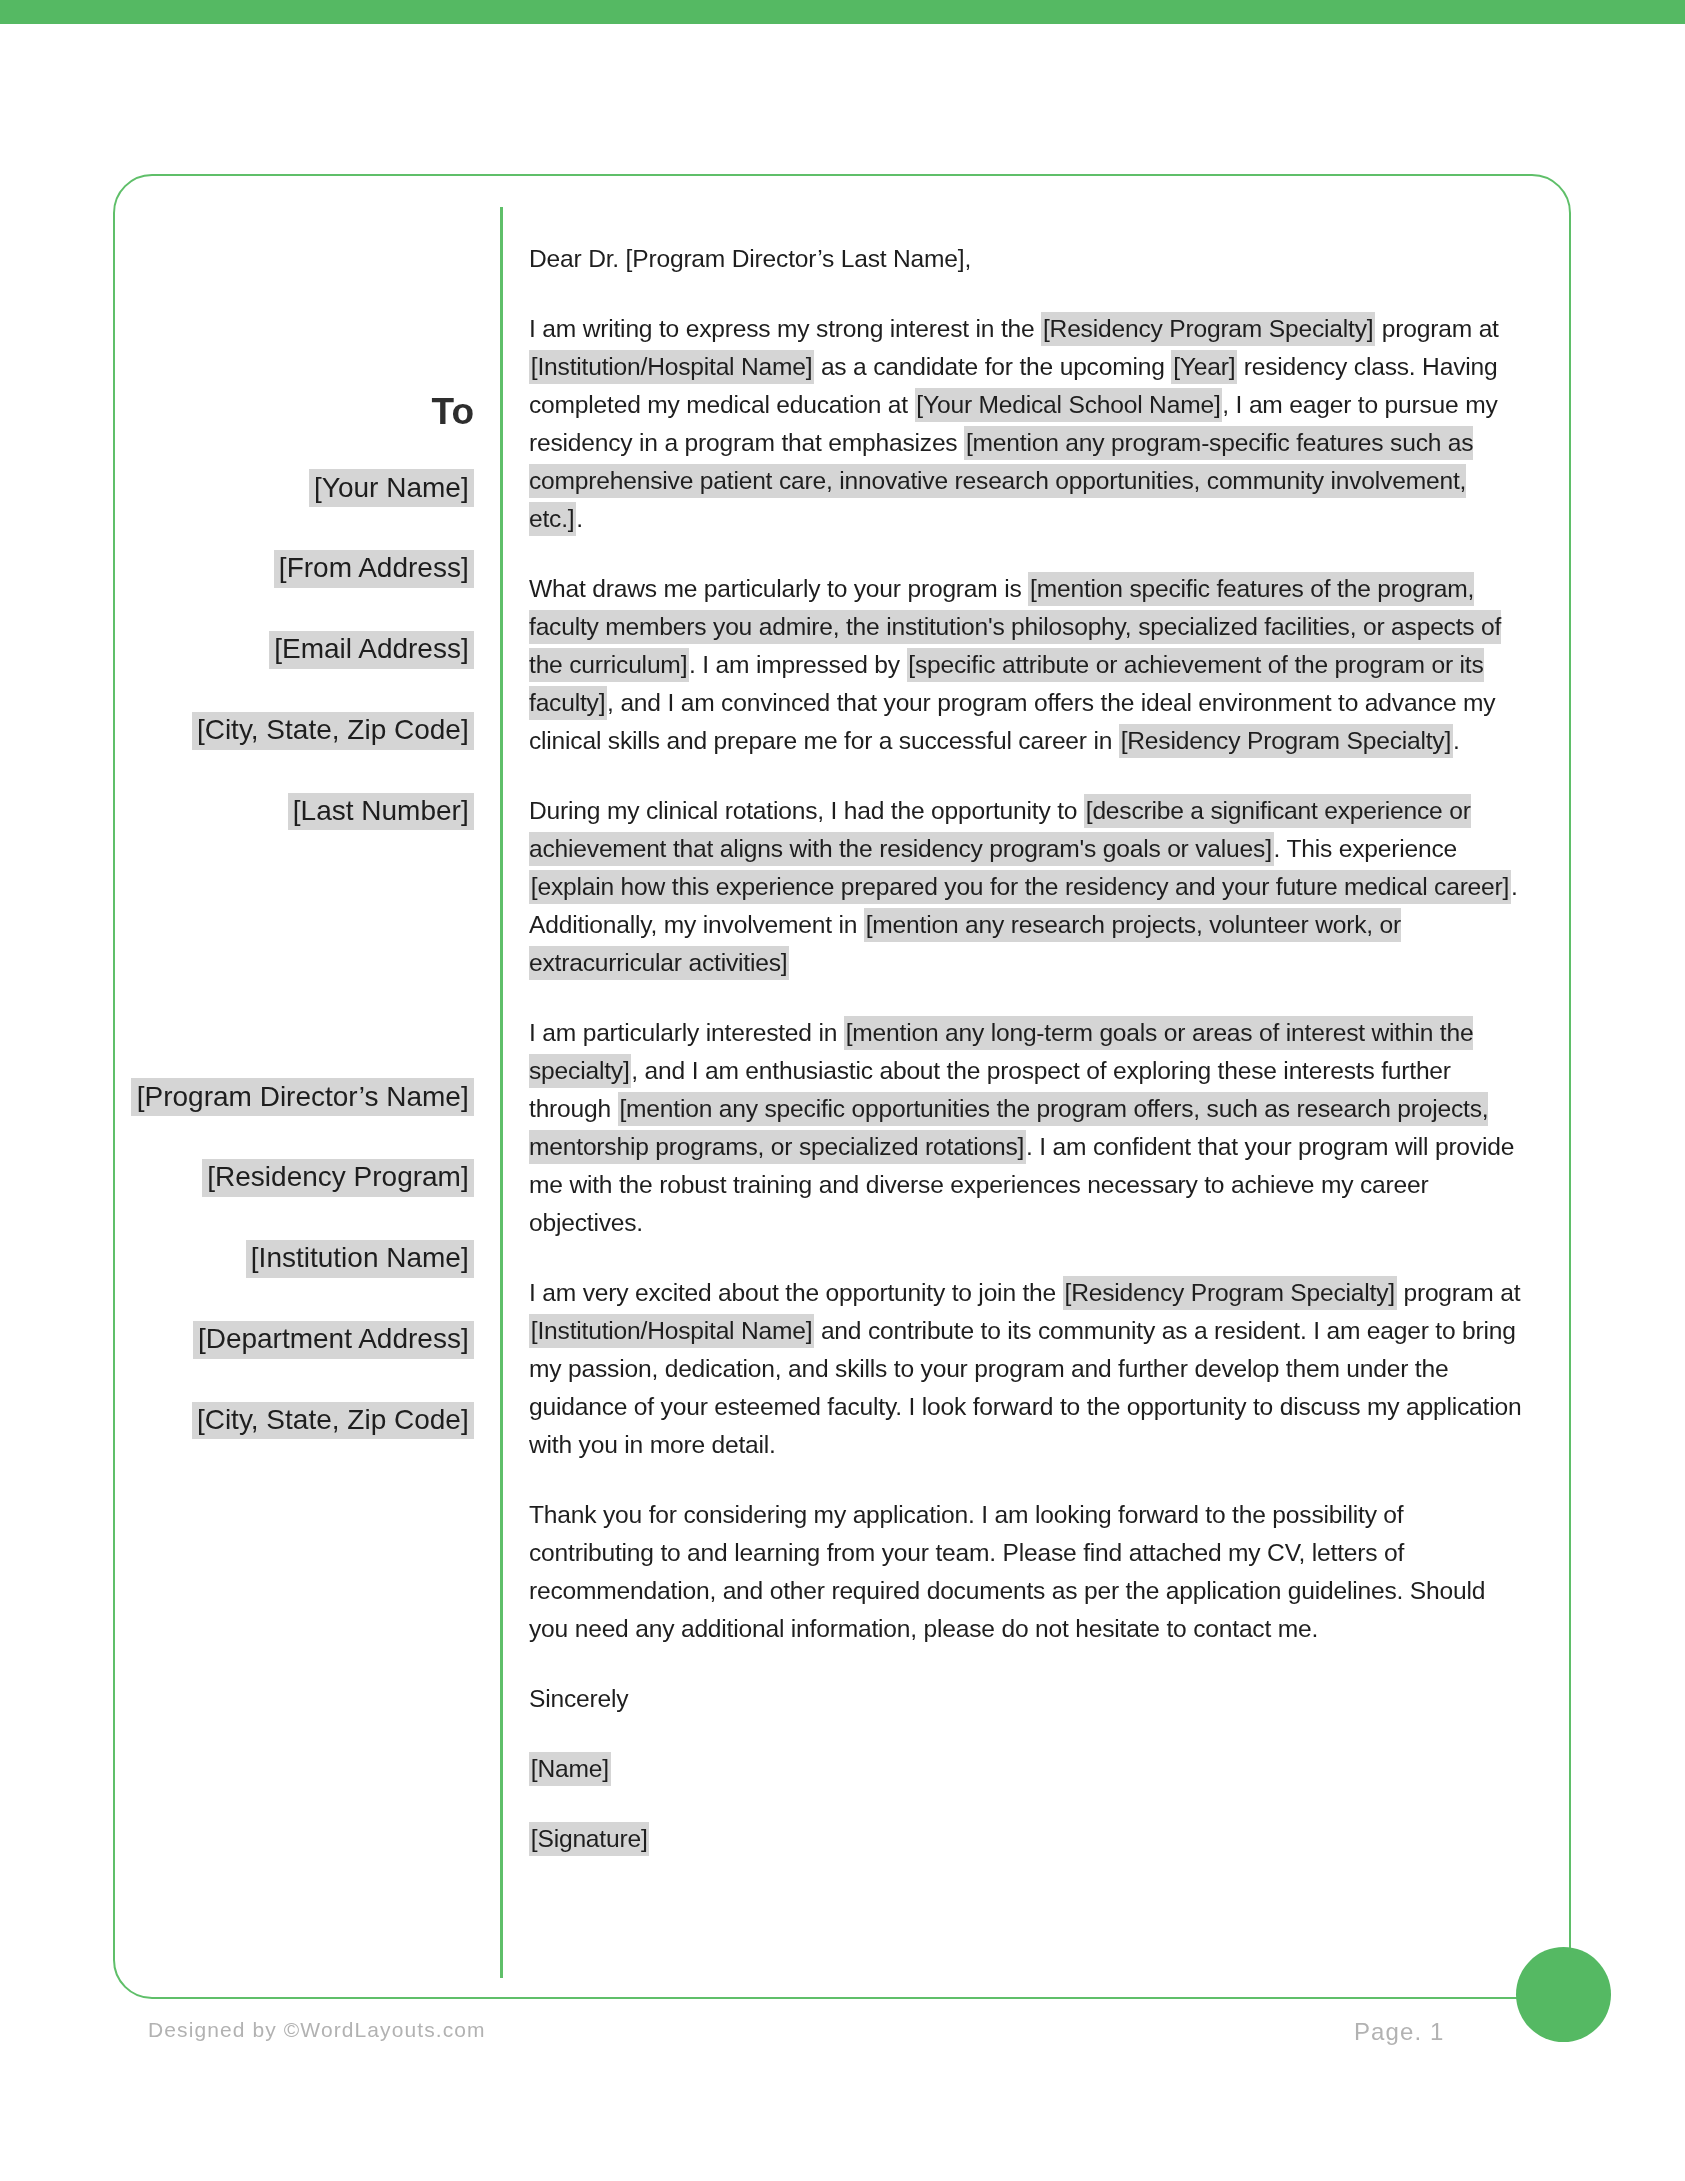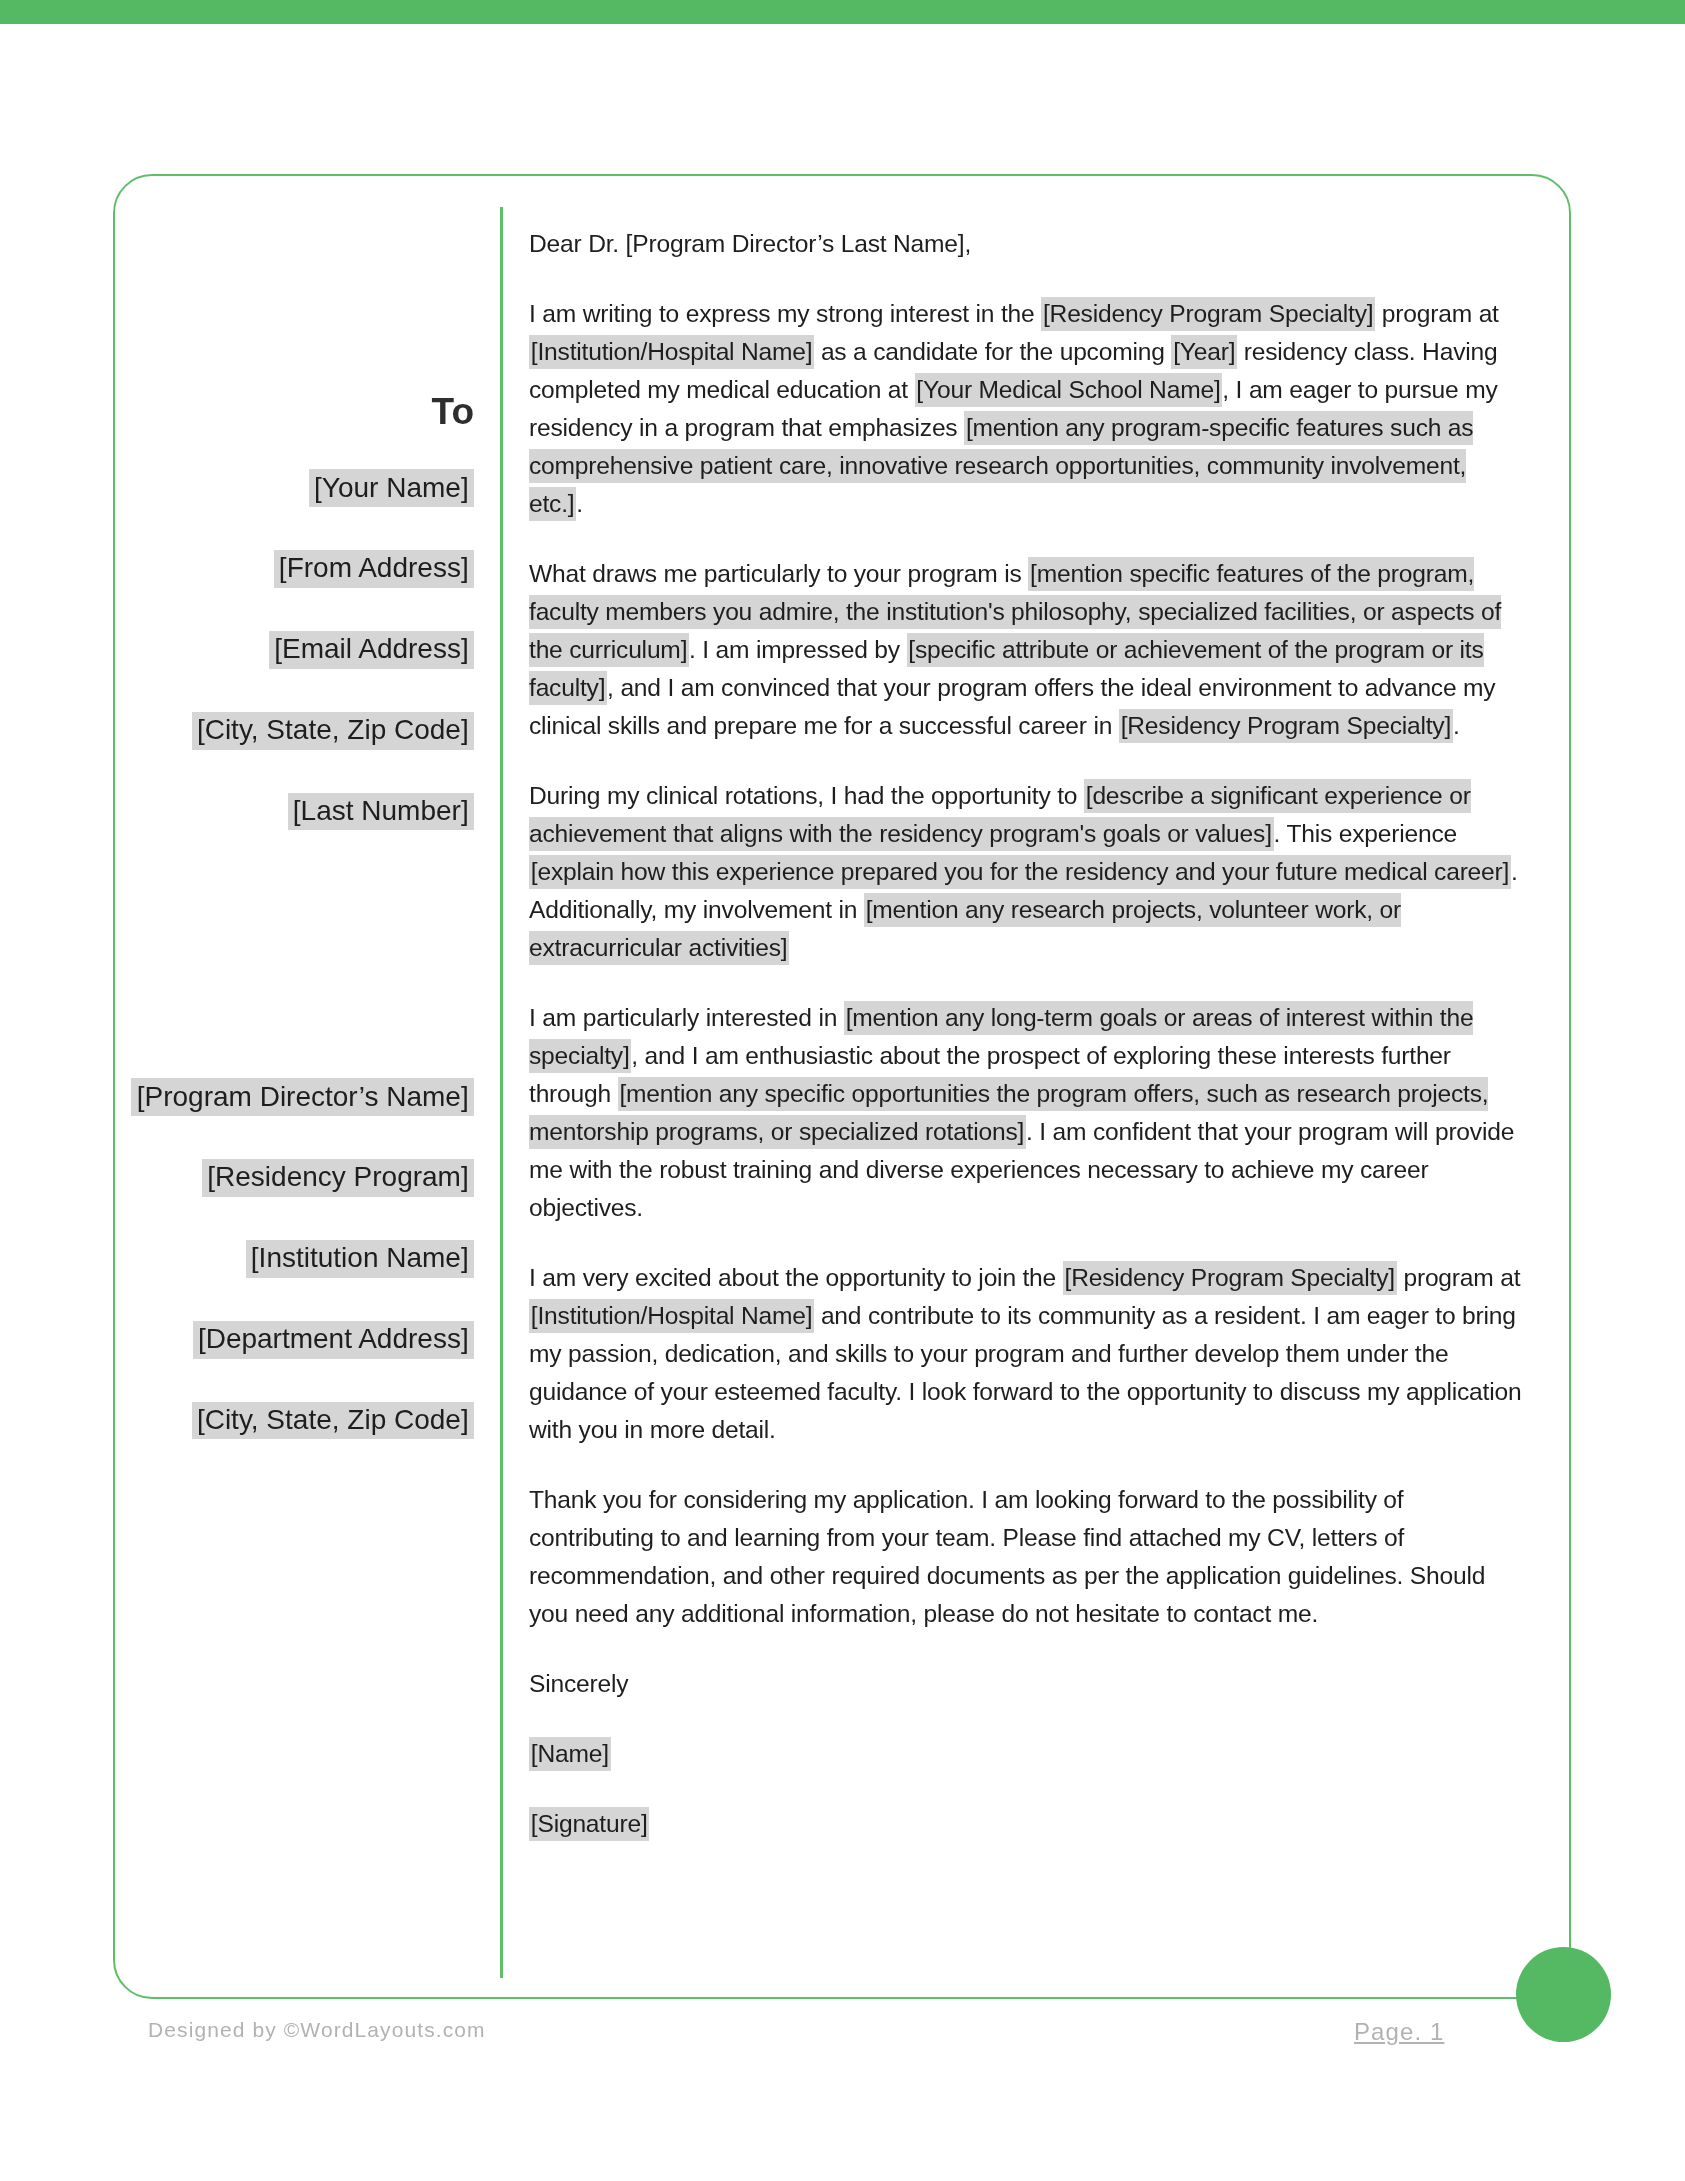--- a/index.html
+++ b/index.html
@@ -59,21 +59,21 @@
   .addr-item { margin-bottom: 43px; white-space: nowrap; }
   .addr-item .hl {
     display: inline-block;
     font-size: 28px; line-height: 30px;
     color: var(--text);
     background: var(--highlight);
     padding: 3.5px 5.3px 4.4px 5.3px;
   }
   
   .letter-body {
-    position: absolute; left: 529px; top: 225px;
+    position: absolute; left: 529px; top: 240px;
     width: 997px;
     font-size: 24.6px; line-height: 38px;
     letter-spacing: -0.2px;
     color: var(--text);
     z-index: 2;
   }
   .letter-body p { margin: 0 0 32px 0; }
   .letter-body .hl {
     background: var(--highlight);
     padding: 2.6px 1.8px 4.4px 1.8px;
@@ -83,21 +83,20 @@
     position: absolute; left: 148px; top: 2018px;
     font-size: 21px; color: var(--footer-text);
     letter-spacing: 1.1px;
     z-index: 2;
   }
   .footer-page {
     position: absolute; left: 1354px; top: 2018px;
     font-size: 24px; color: var(--footer-text);
     letter-spacing: 1.1px;
     z-index: 2;
-    text-decoration: underline;
   }
 </style>
 </head>
 <body>
 
 <div class="topbar"></div>
 
 <div class="frame"></div>
 <div class="divider"></div>
 <div class="corner-circle"></div>

